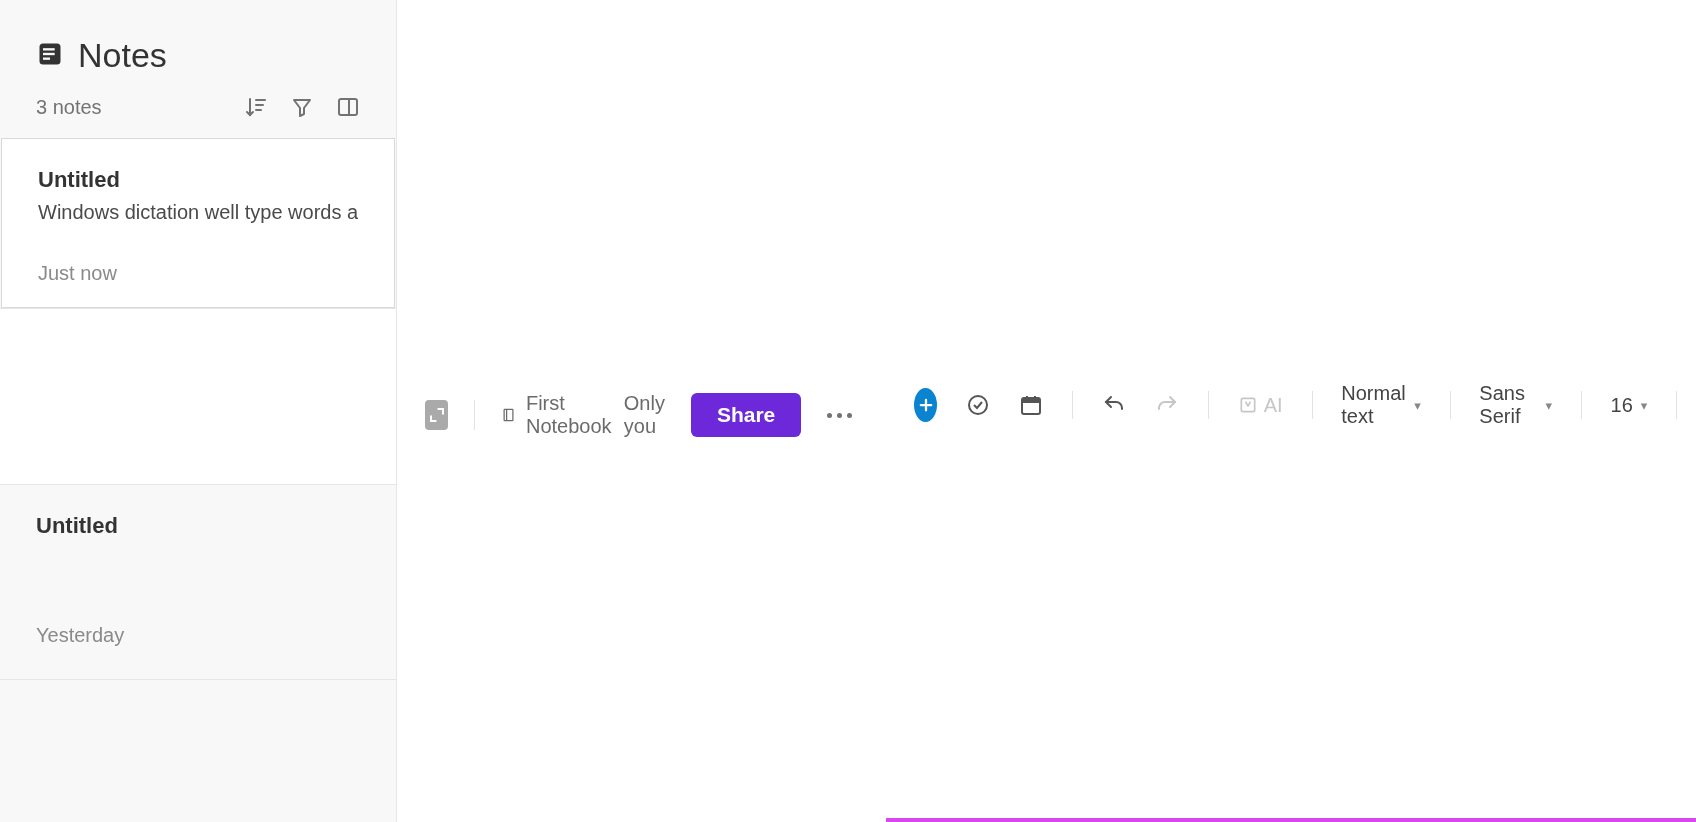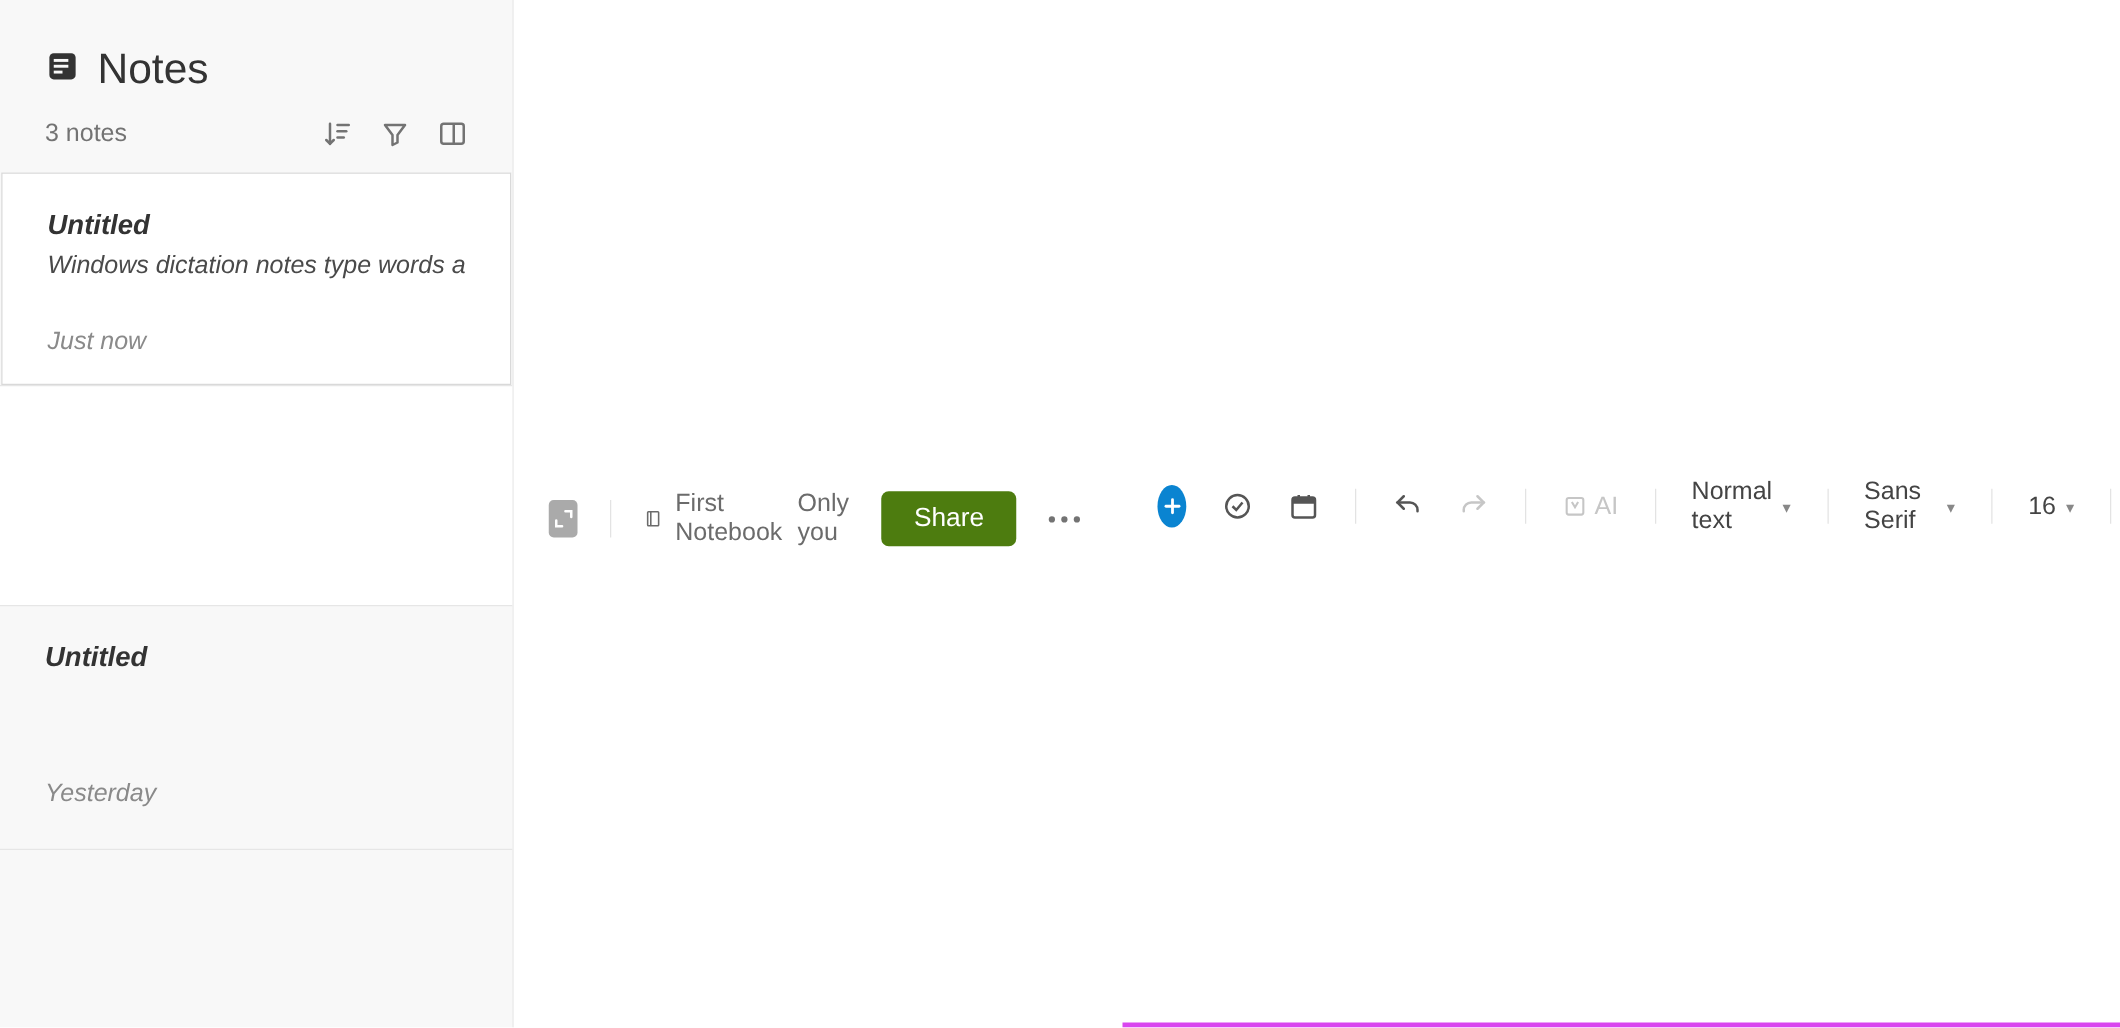--- a/index.html
+++ b/index.html
@@ -47,21 +47,20 @@
     gap: 22px;
   }
   .sidebar-subheader .tools svg { display:block; }
 
   .note-list { flex: 1; overflow-y: auto; }
 
   .note-item {
     border-top: 1px solid #e6e6e6;
     padding: 28px 36px 22px 36px;
     background: #f8f8f8;
-    font-style: italic;
   }
   .note-item.selected {
     background: #ffffff;
     border: 1px solid #d9d9d9;
     margin: 1px 1px 0 1px;
   }
   .note-item .note-title {
     font-size: 22px;
     font-weight: 600;
     color: #333;
@@ -120,24 +119,24 @@
     color: #6b6b6b; font-size: 20px;
   }
   .topbar .right {
     margin-left: auto;
     display: flex;
     align-items: center;
     gap: 26px;
   }
   .only-you { color: #6b6b6b; font-size: 20px; }
   .share-btn {
-    background: #4d7c0f;
+    background: #6d28d9;
     color: #fff;
     font-size: 21px;
-    font-weight: 400;
+    font-weight: 700;
     border: none;
     border-radius: 6px;
     padding: 10px 26px;
     cursor: pointer;
   }
   .more-dots { display:flex; gap:5px; }
   .more-dots span { width:5px;height:5px;border-radius:50%;background:#737373; }
 
   .toolbar {
     display: flex;
@@ -228,21 +227,21 @@
             <rect x="3" y="4" width="18" height="16" rx="2"></rect>
             <line x1="13" y1="4" x2="13" y2="20"></line>
           </svg>
       </span>
     </div>
   </div>
 
   <div class="note-list">
     <div class="note-item selected">
       <div class="note-title">Untitled</div>
-      <div class="note-preview">Windows dictation notes type words a</div>
+      <div class="note-preview">Windows dictation well type words a</div>
       <div class="note-time">Just now</div>
     </div>
 
     <div class="empty-block"></div>
 
     <div class="note-item second">
       <div class="note-title">Untitled</div>
       <div style="height:54px"></div>
       <div class="note-time">Yesterday</div>
     </div>

